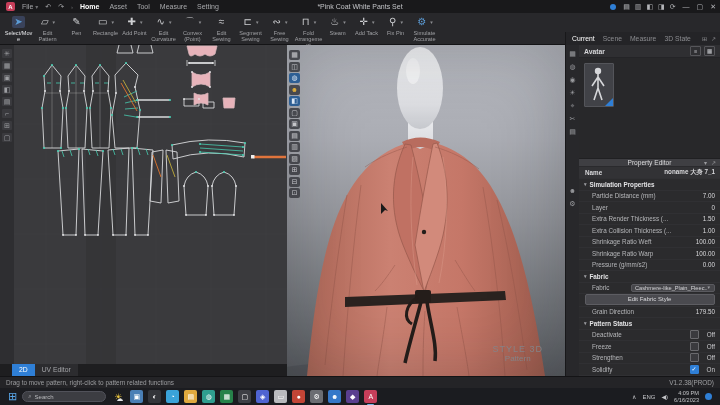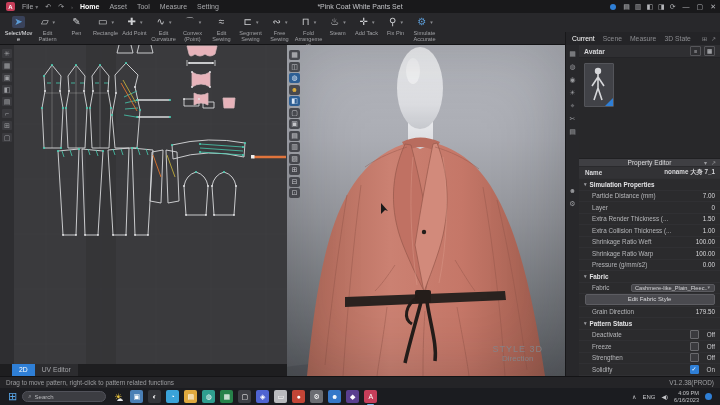--- a/index.html
+++ b/index.html
@@ -486,21 +486,21 @@
         <span class="s3icon">▣</span>
         <span class="s3icon">▤</span>
         <span class="s3icon">▥</span>
         <span class="s3icon">▨</span>
         <span class="s3icon">⊞</span>
         <span class="s3icon">⊟</span>
         <span class="s3icon">⊡</span>
       </div>
     <div class="watermark">
       <div class="l1">STYLE 3D</div>
-      <div class="l2">Direction</div>
+      <div class="l2">Pattern</div>
     </div>
   </div>
 
   <div class="rpanel">
     <div class="rtabs">
       <span style="display:flex;gap:8px;">
 
       <span class="rtab active">Current</span>
           <span class="rtab">Scene</span>
           <span class="rtab">Measure</span>

